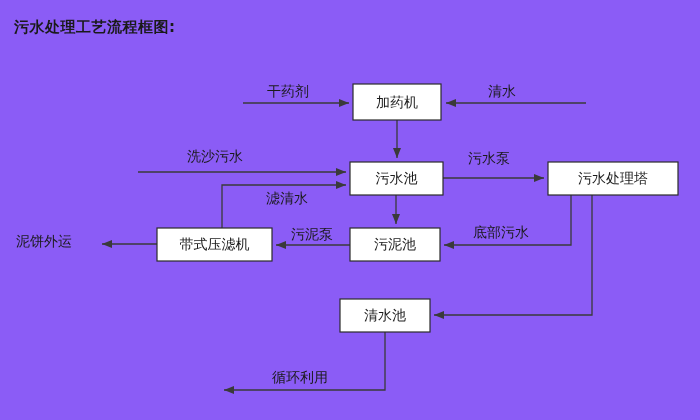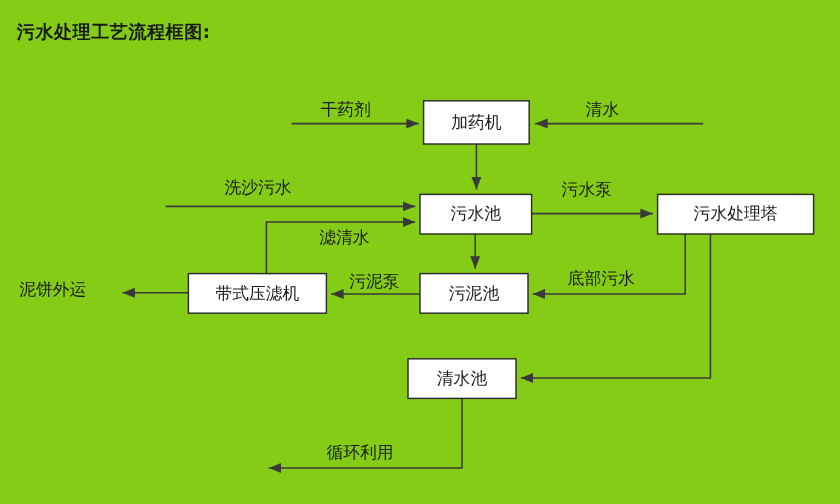--- a/index.html
+++ b/index.html
@@ -10,21 +10,21 @@
   body {
     width: 700px;
     height: 420px;
     overflow: hidden;
     font-family: "DejaVu Sans", "Liberation Sans", sans-serif;
   }
   #page {
     position: relative;
     width: 700px;
     height: 420px;
-    background: #84cc16;
+    background: #8b5cf6;
   }
   .title {
     position: absolute;
     left: 14px;
     top: 18px;
     font-size: 15px;
     font-weight: bold;
     color: #1a1a1a;
     letter-spacing: 0.5px;
     white-space: nowrap;

